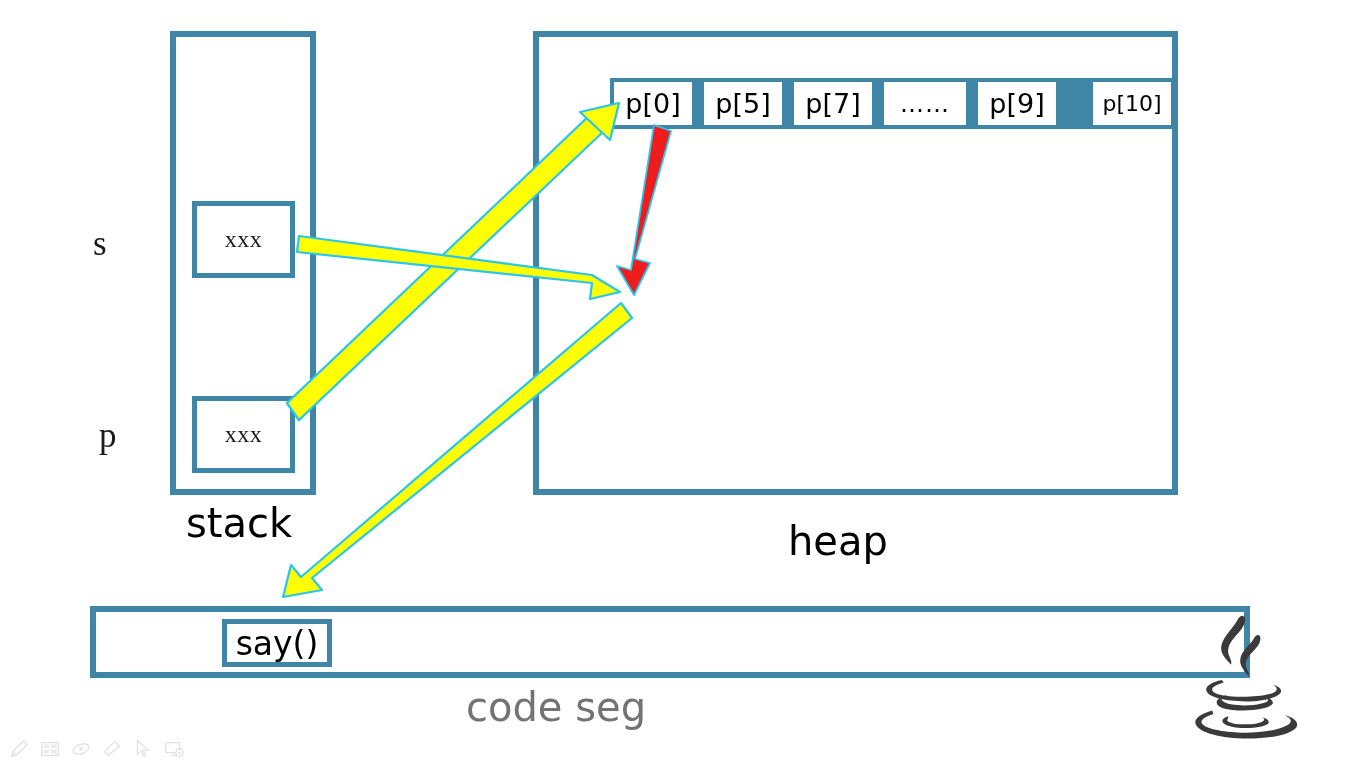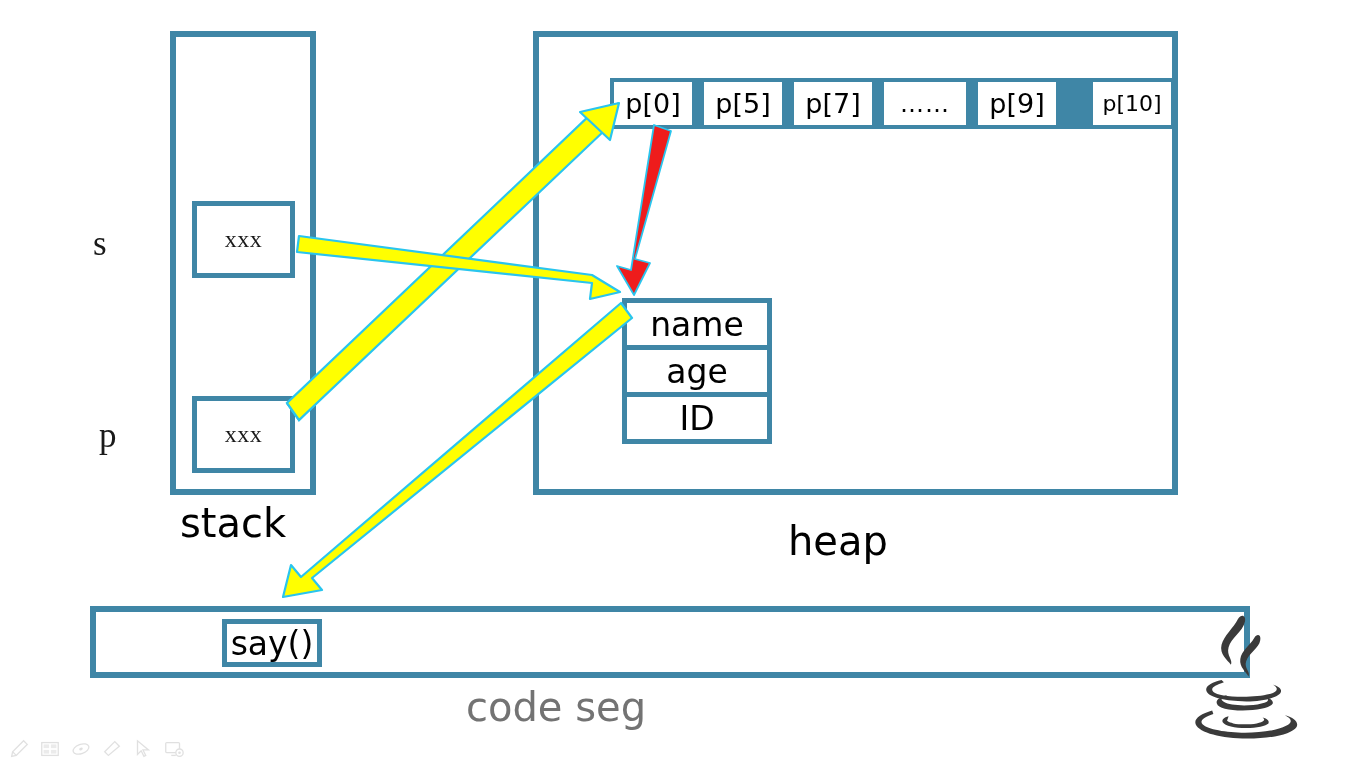--- a/index.html
+++ b/index.html
@@ -35,21 +35,21 @@
   
   .region-caption {
     position: absolute;
     color: #000000;
     font-size: 40px;
     font-family: "DejaVu Sans", sans-serif;
     font-weight: 400;
     line-height: 1;
     white-space: nowrap;
   }
-  #stack-caption { left: 180px; top: 503px; }
+  #stack-caption { left: 186px; top: 503px; }
   #heap-caption  { left: 788px; top: 503px; margin-top: 18px; }
   #code-caption  {
     left: 466px; top: 687px;
     color: #737373;
   }
 
   
   .var-label {
     position: absolute;
     font-family: "Liberation Serif", serif;
@@ -128,21 +128,21 @@
     font-size: 33px;
     color: #000000;
     line-height: 1;
   }
 
   
   #say-box {
     position: absolute;
     left: 222px;
     top: 619px;
-    width: 100px;
+    width: 110px;
     height: 48px;
     border: 5px solid #3f86a6;
     background: #ffffff;
     box-sizing: border-box;
     display: flex;
     align-items: center;
     justify-content: center;
     font-family: "DejaVu Sans", sans-serif;
     font-size: 33px;
     color: #000000;
@@ -202,25 +202,20 @@
 
   <div id="array-strip">
     <div class="array-cell w-std">p[0]</div>
     <div class="array-cell w-std">p[5]</div>
     <div class="array-cell w-std">p[7]</div>
     <div class="array-cell w-dots">……</div>
     <div class="array-cell w-std">p[9]</div>
     <div class="array-cell w-last">p[10]</div>
   </div>
 
-  <div id="object-box">
-    <div class="object-field">name</div>
-    <div class="object-field">age</div>
-    <div class="object-field">ID</div>
-  </div>
 
   <div class="region-caption" id="heap-caption">heap</div>
 
   <div class="region-box" id="code-region"></div>
 
   <div id="say-box">say()</div>
 
   <div class="region-caption" id="code-caption">code seg</div>
 
   <svg id="arrow-layer" viewBox="0 0 1366 768">

